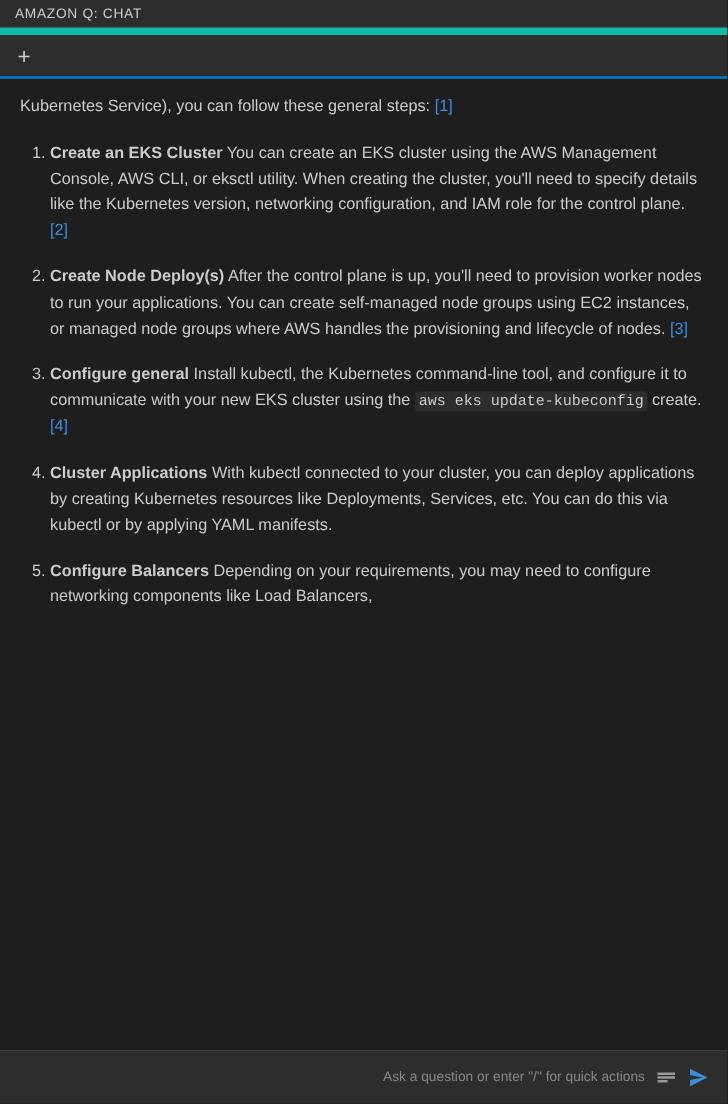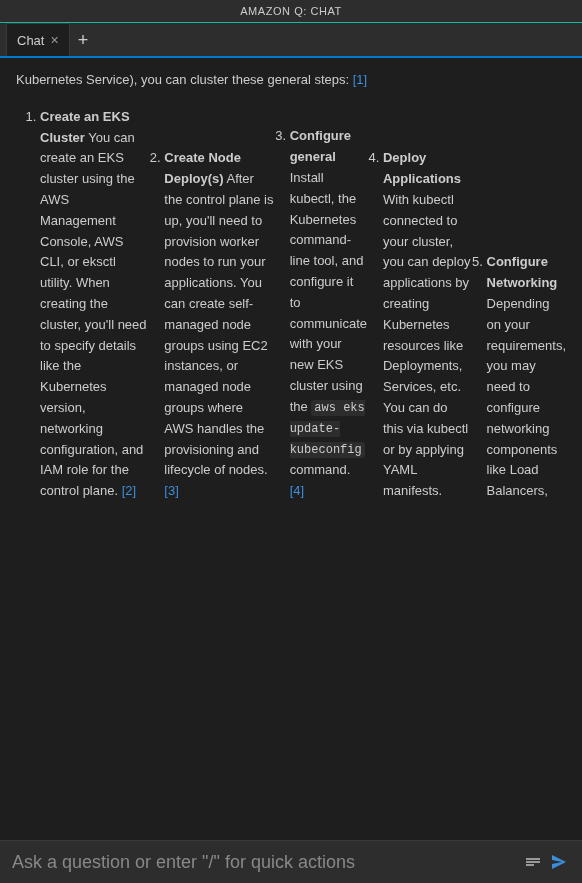--- a/index.html
+++ b/index.html
@@ -20,23 +20,22 @@
       flex-direction: column;
     }
 
     .title-bar {
       background-color: #2d2d2d;
       padding: 5px 12px;
       font-size: 11px;
       color: #cccccc;
       letter-spacing: 0.05em;
       text-transform: uppercase;
-      border-bottom: 1px solid #14b8a6;
+      border-bottom: 6px solid #14b8a6;
       flex-shrink: 0;
-      text-align: center;
     }
 
     .tab-bar {
       background-color: #2d2d2d;
       display: flex;
       align-items: center;
       padding: 0 6px;
       border-bottom: 2px solid #007acc;
       flex-shrink: 0;
       height: 35px;
@@ -94,24 +93,23 @@
 
     .link-ref {
       color: #3b8edb;
       text-decoration: none;
       font-size: 13px;
     }
 
     ol {
       padding-left: 24px;
       display: flex;
-      flex-direction: row;
+      flex-direction: column;
       gap: 16px;
       margin-top: 8px;
-      align-items: flex-end;
     }
 
     li {
       line-height: 1.6;
       color: #cccccc;
       font-size: 13px;
     }
 
     .step-title {
       font-weight: 700;
@@ -135,22 +133,23 @@
       gap: 8px;
       flex-shrink: 0;
     }
 
     .input-field {
       flex: 1;
       background: transparent;
       border: none;
       outline: none;
       color: #888;
-      font-size: 18px;
+      font-size: 11px;
       font-family: inherit;
+      text-align: right;
     }
 
     .input-field::placeholder {
       color: #888;
     }
 
     .input-actions {
       display: flex;
       align-items: center;
       gap: 6px;
@@ -197,53 +196,49 @@
     }
   </style>
 </head>
 <body>
 
 <div class="title-bar">
   <span>AMAZON Q: CHAT</span>
 </div>
 
 <div class="tab-bar">
-  <div class="tab">
-    <span>Chat</span>
-    <span class="tab-close">×</span>
-  </div>
   <button class="tab-add">+</button>
 </div>
 
 <div class="chat-content">
   <p class="intro-text">
-    <span>Kubernetes Service), you can cluster these general steps:</span>
+    <span>Kubernetes Service), you can follow these general steps:</span>
     <a class="link-ref" href="#">[1]</a>
   </p>
 
   <ol>
 
     <li>
       <span class="step-title">Create an EKS Cluster</span><span> You can create an EKS cluster using the AWS Management Console, AWS CLI, or eksctl utility. When creating the cluster, you'll need to specify details like the Kubernetes version, networking configuration, and IAM role for the control plane.</span> <a class="link-ref" href="#">[2]</a>
     </li>
 
     <li>
       <span class="step-title">Create Node Deploy(s)</span><span> After the control plane is up, you'll need to provision worker nodes to run your applications. You can create self-managed node groups using EC2 instances, or managed node groups where AWS handles the provisioning and lifecycle of nodes.</span> <a class="link-ref" href="#">[3]</a>
     </li>
 
     <li>
-      <span class="step-title">Configure general</span><span> Install kubectl, the Kubernetes command-line tool, and configure it to communicate with your new EKS cluster using the </span><code>aws eks update-kubeconfig</code><span> command.</span> <a class="link-ref" href="#">[4]</a>
-    </li>
-
-    <li>
-      <span class="step-title">Deploy Applications</span><span> With kubectl connected to your cluster, you can deploy applications by creating Kubernetes resources like Deployments, Services, etc. You can do this via kubectl or by applying YAML manifests.</span>
-    </li>
-
-    <li>
-      <span class="step-title">Configure Networking</span><span> Depending on your requirements, you may need to configure networking components like Load Balancers,</span>
+      <span class="step-title">Configure general</span><span> Install kubectl, the Kubernetes command-line tool, and configure it to communicate with your new EKS cluster using the </span><code>aws eks update-kubeconfig</code><span> create.</span> <a class="link-ref" href="#">[4]</a>
+    </li>
+
+    <li>
+      <span class="step-title">Cluster Applications</span><span> With kubectl connected to your cluster, you can deploy applications by creating Kubernetes resources like Deployments, Services, etc. You can do this via kubectl or by applying YAML manifests.</span>
+    </li>
+
+    <li>
+      <span class="step-title">Configure Balancers</span><span> Depending on your requirements, you may need to configure networking components like Load Balancers,</span>
     </li>
   </ol>
 </div>
 
 <div class="input-bar">
   <input class="input-field" type="text" placeholder="Ask a question or enter &quot;/&quot; for quick actions" style="">
   <div class="input-actions">
     <button class="action-btn">
       <div class="sort-icon">
         <span></span>

